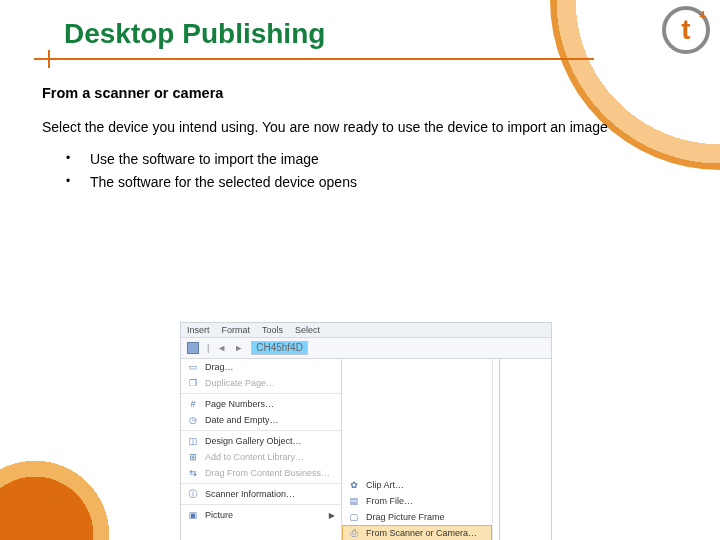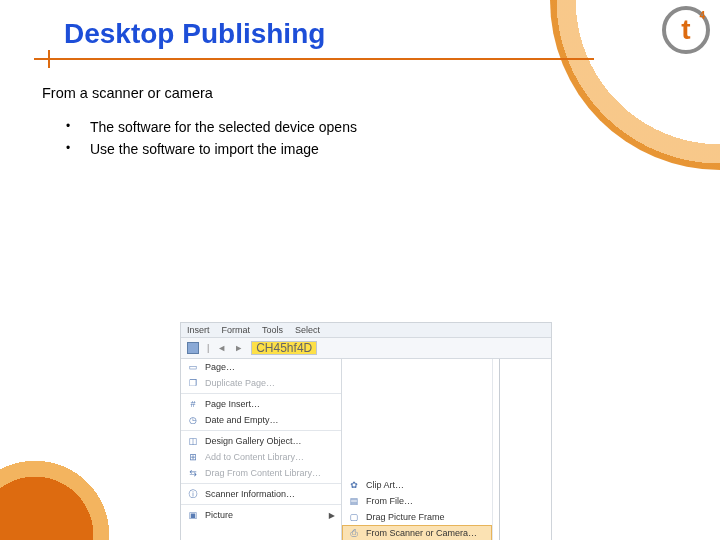--- a/index.html
+++ b/index.html
@@ -2,36 +2,36 @@
 <html><head>
 <meta charset="utf-8">
 <style>
 html,body{margin:0;padding:0}
 body{width:720px;height:540px;font-family:Arial,Helvetica,sans-serif;background:#fff;position:relative;overflow:hidden}
 .bg-arc{position:absolute;right:-170px;top:-170px;width:340px;height:340px;border-radius:50%;background:radial-gradient(circle,#fff 0 60%,#f7c27d 60% 68%,#e58a1f 68% 78%,#fff 78% 100%);opacity:.9}
 .logo{position:absolute;top:6px;right:10px;width:48px;height:48px}
 .logo .ring{position:absolute;inset:0;border:4px solid #8a8a8a;border-radius:50%;background:#fff}
 .logo .t{position:absolute;inset:0;display:flex;align-items:center;justify-content:center;font-weight:900;font-size:28px;color:#dd6b10}
 .logo .four{position:absolute;top:4px;right:5px;font-size:10px;font-weight:700;color:#dd6b10}
-.title{position:absolute;left:64px;top:18px;font-size:28px;font-weight:700;color:#1d4ed8}
+.title{position:absolute;left:64px;top:18px;font-size:28px;font-weight:700;color:#15803d}
 .rule{position:absolute;left:34px;top:58px;width:560px;height:2px;background:#dd6b10}
 .tick{position:absolute;left:48px;top:50px;width:2px;height:18px;background:#dd6b10}
 .content{position:absolute;left:42px;top:84px;width:600px;color:#000;font-size:14px;line-height:1.35}
-.h{font-weight:400;margin:0 0 14px 0;font-size:14.5px}
+.h{font-weight:700;margin:0 0 14px 0;font-size:14.5px}
 ul.bul{list-style:none;margin:0 0 14px 0;padding:0}
 ul.bul>li{position:relative;padding-left:48px;margin-bottom:4px}
 ul.bul>li::before{content:"•";position:absolute;left:24px;top:0;font-size:12px}
 .p{margin:6px 0 14px 0}
 b{font-weight:700}
 .screenshot{position:absolute;left:180px;top:322px;width:370px;font-family:Tahoma,Arial,sans-serif;font-size:9px;color:#333;background:#fdfdfd;border:1px solid #cfd4da}
 .mbar{display:flex;gap:12px;padding:2px 6px;background:#eef2f7;border-bottom:1px solid #d5dae0}
 .mbar span{color:#4a4a4a}
 .tbar{display:flex;align-items:center;gap:8px;padding:3px 6px;border-bottom:1px solid #d5dae0;background:#f5f7fa;color:#888}
 .tbar .swatch{width:10px;height:10px;background:#8aa9d6;border:1px solid #5e7ea8}
-.tbar .box{border:1px solid #bfc6cf;background:#fde047;padding:0 4px;height:12px;line-height:12px;font-size:12px;color:#666}
+.tbar .box{border:1px solid #bfc6cf;background:#7dd3fc;padding:0 4px;height:12px;line-height:12px;font-size:10px;color:#666}
 .cols{display:flex}
 .menu{width:160px;border-right:1px solid #d5dae0;background:#fff}
 .mi{display:flex;align-items:center;gap:6px;padding:2px 6px;color:#333}
 .mi .ic{width:12px;height:12px;display:flex;align-items:center;justify-content:center;font-size:9px;color:#5a7db5}
 .mi.dis{color:#a8acb2}
 .mi .arrow{margin-left:auto;color:#555;font-size:8px}
 .sep{height:1px;background:#e2e6eb;margin:2px 0}
 .subm{width:150px;background:#fff}
 .sub{display:flex;align-items:center;gap:6px;padding:2px 6px;color:#333}
 .sub .ic{width:12px;height:12px;display:flex;align-items:center;justify-content:center;font-size:9px;color:#5a7db5}
@@ -51,23 +51,24 @@
   <div class="t">t</div>
   <div class="four">4</div>
 </div>
 
 <div class="title">Desktop Publishing</div>
 <div class="rule"></div>
 <div class="tick"></div>
 
 <div class="content">
   <p class="h">From a scanner or camera</p>
+  <p class="p">Select the device you intend using. You are now ready to use the device to import an image</p>
   <ul class="bul">
+    <li>Use the software to import the image</li>
     <li>The software for the selected device opens</li>
-    <li>Use the software to import the image</li>
   </ul>
 </div>
 
 <div class="screenshot">
   <div class="mbar">
     <span>Insert</span>
     <span>Format</span>
     <span>Tools</span>
     <span>Select</span>
   </div>
@@ -75,47 +76,47 @@
     <div class="swatch"></div>
     <span>|</span>
     <span>◄</span>
     <span>►</span>
     <div class="box">CH45hf4D</div>
   </div>
   <div class="cols">
     <div class="menu">
       <div class="mi">
           <span class="ic">▭</span>
-          <span>Page…</span>
+          <span>Drag…</span>
         </div>
       <div class="mi dis">
           <span class="ic">❐</span>
           <span>Duplicate Page…</span>
         </div>
       <div class="sep"></div>
       <div class="mi">
           <span class="ic">#</span>
-          <span>Page Insert…</span>
+          <span>Page Numbers…</span>
         </div>
       <div class="mi">
           <span class="ic">◷</span>
           <span>Date and Empty…</span>
         </div>
       <div class="sep"></div>
       <div class="mi">
           <span class="ic">◫</span>
           <span>Design Gallery Object…</span>
         </div>
       <div class="mi dis">
           <span class="ic">⊞</span>
           <span>Add to Content Library…</span>
         </div>
       <div class="mi dis">
           <span class="ic">⇆</span>
-          <span>Drag From Content Library…</span>
+          <span>Drag From Content Business…</span>
         </div>
       <div class="sep"></div>
       <div class="mi">
           <span class="ic">ⓘ</span>
           <span>Scanner Information…</span>
         </div>
       <div class="sep"></div>
       <div class="mi">
           <span class="ic">▣</span>
           <span>Picture</span>

